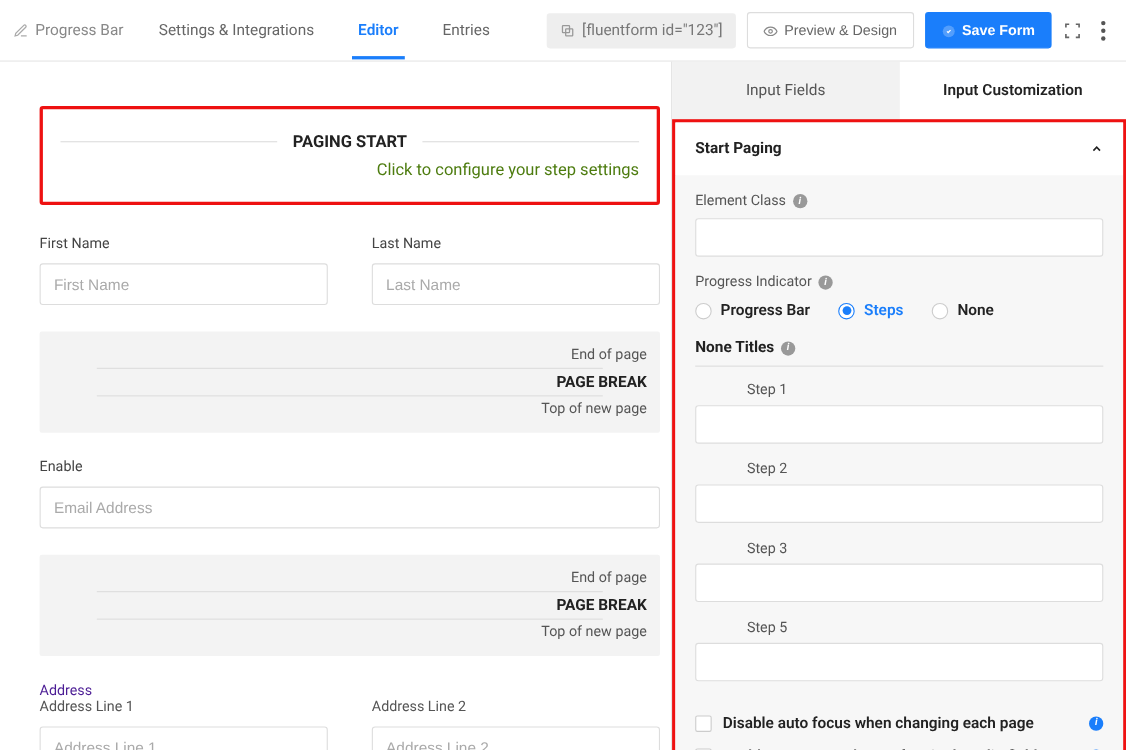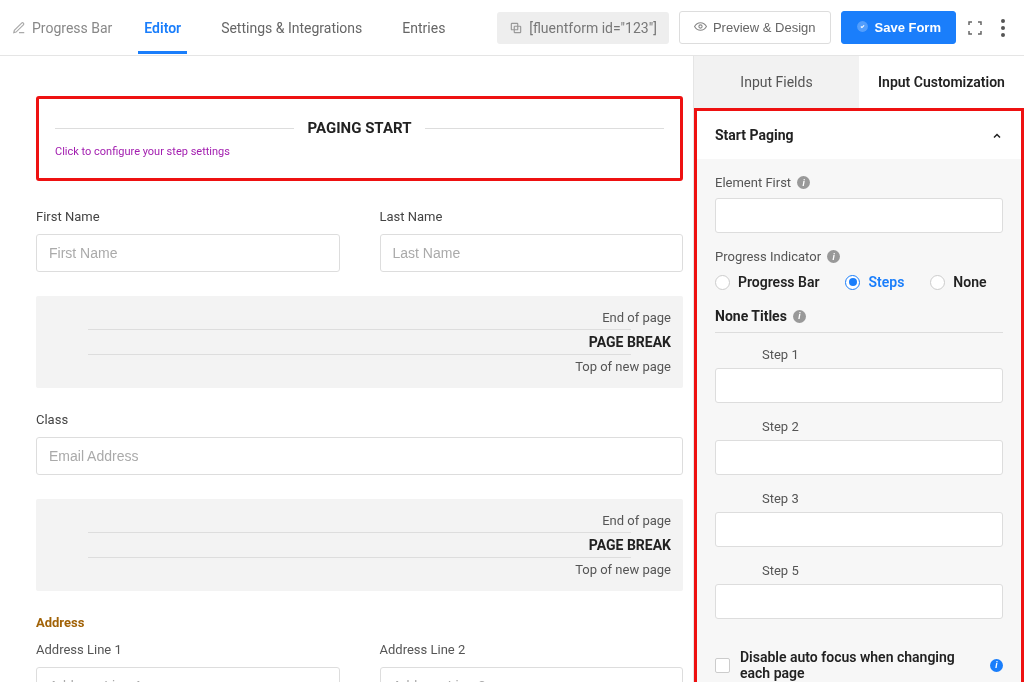--- a/index.html
+++ b/index.html
@@ -8,50 +8,50 @@
 .topbar { display: flex; align-items: center; padding: 0 12px; height: 56px; border-bottom: 1px solid #e5e5e5; }
 .topbar-left { display: flex; align-items: center; gap: 4px; }
 .tb-item { padding: 18px 18px; color: #666; font-size: 14px; cursor: pointer; position: relative; }
 .tb-item.active { color: #1a7efb; font-weight: 600; }
 .tb-item.active::after { content:""; position:absolute; left:12px; right:12px; bottom:0; height:3px; background:#1a7efb; }
 .tb-title { display:flex; align-items:center; gap:6px; color:#888; font-size:14px; padding-right:10px; }
 .pen-icon { width:14px; height:14px; display:inline-block; }
 .topbar-right { margin-left: auto; display: flex; align-items: center; gap: 10px; }
 .shortcode-box { background:#eee; color:#777; padding:8px 12px; border-radius:3px; display:flex; align-items:center; gap:6px; font-size:14px; }
 .copy-icon { width:14px; height:14px; display:inline-block; }
-.btn { padding:8px 14px; border-radius:3px; font-size:13px; cursor:pointer; border:1px solid #ddd; background:#fff; color:#666; display:flex; align-items:flex-start; gap:6px; }
+.btn { padding:8px 14px; border-radius:3px; font-size:13px; cursor:pointer; border:1px solid #ddd; background:#fff; color:#666; display:flex; align-items:flex-end; gap:6px; }
 .btn-primary { background:#1a7efb; color:#fff; border-color:#1a7efb; font-weight:700; }
 .eye-icon,.check-icon { width:13px; height:13px; display:inline-block; }
 .fullscreen-icon { width:18px; height:18px; cursor:pointer; color:#666; }
 .kebab-icon { width:18px; height:18px; cursor:pointer; color:#555; display:flex; flex-direction:column; align-items:center; justify-content:center; gap:3px; }
 .kebab-icon span { width:4px; height:4px; background:#555; border-radius:50%; }
 
 .main { display:flex; height:calc(100vh - 56px); }
 .editor-area { flex:1; padding:40px 10px 20px 36px; overflow:auto; }
-.paging-start { border:3px solid #e11; border-radius:3px; padding:20px 16px; margin-bottom:28px; text-align:left; }
+.paging-start { border:3px solid #e11; border-radius:3px; padding:20px 16px; margin-bottom:28px; text-align:right; }
 .paging-start .hr-wrap { display:flex; align-items:center; gap:14px; }
 .paging-start .hr-wrap::before,.paging-start .hr-wrap::after { content:""; flex:1; height:1px; background:#ddd; }
 .paging-start-title { font-weight:700; font-size:15px; color:#222; }
-.paging-start-sub { color:#a21caf; font-size:11px; margin-top:8px; }
+.paging-start-sub { color:#4d7c0f; font-size:15px; margin-top:8px; }
 
 .form-row { display:flex; gap:40px; margin-bottom:24px; }
 .form-col { flex:1; }
 .field-label { font-size:13px; color:#444; margin-bottom:10px; display:block; }
 .text-input { width:100%; padding:10px 12px; border:1px solid #ddd; border-radius:3px; font-size:14px; color:#333; }
 .text-input::placeholder { color:#aaa; }
 
 .page-break { background:#f3f3f3; padding:14px 12px; text-align:right; margin-bottom:24px; border-radius:2px; }
 .page-break .eop { font-size:13px; color:#555; margin-bottom:4px; }
 .page-break .pb-title { font-weight:700; font-size:14px; color:#222; margin:4px 0; }
 .page-break .top { font-size:13px; color:#555; margin-top:4px; }
 .page-break .hr { height:1px; background:#ddd; margin:4px 40px; }
 
-.section-label { font-weight:700; font-size:13px; color:#a16207; margin-bottom:12px; }
-
-.sidebar { width:331px; border-left:1px solid #e5e5e5; display:flex; flex-direction:column; overflow:auto; }
+.section-label { font-weight:400; font-size:13px; color:#4c1d95; }
+
+.sidebar { width:414px; border-left:1px solid #e5e5e5; display:flex; flex-direction:column; overflow:auto; }
 .tabs { display:flex; background:#f2f2f2; }
 .tab { flex:1; text-align:center; padding:18px 8px; font-size:14px; color:#555; cursor:pointer; }
 .tab.active { background:#fff; font-weight:600; color:#222; }
 
 .panel-wrap { border:3px solid #e11; border-top:3px solid #e11; margin:0; flex:1; }
 .panel-header { display:flex; align-items:center; justify-content:space-between; padding:16px 18px; font-weight:700; font-size:14px; color:#222; background:#fff; }
 .chevron-up { width:12px; height:12px; }
 .panel-body { background:#f7f7f7; padding:16px 18px 20px; }
 .side-label { font-size:13px; color:#555; margin-bottom:8px; display:flex; align-items:center; gap:6px; }
 .side-label.bold { font-weight:700; color:#222; font-size:14px; }
@@ -82,22 +82,22 @@
 <div class="topbar">
   <div class="topbar-left">
     <div class="tb-title">
       <span class="pen-icon">
         <svg viewBox="0 0 24 24" fill="none" stroke="#aaa" stroke-width="2">
             <path d="M12 20h9M16.5 3.5a2.1 2.1 0 113 3L7 19l-4 1 1-4 12.5-12.5z"></path>
           </svg>
       </span>
       <span>Progress Bar</span>
     </div>
+    <div class="tb-item">Settings &amp; Integrations</div>
     <div class="tb-item active">Editor</div>
-    <div class="tb-item">Settings &amp; Integrations</div>
     <div class="tb-item">Entries</div>
   </div>
   <div class="topbar-right">
     <div class="shortcode-box">
       <span class="copy-icon">
         <svg viewBox="0 0 24 24" fill="none" stroke="#999" stroke-width="2">
             <rect x="9" y="9" width="11" height="11" rx="1"></rect>
             <rect x="4" y="4" width="11" height="11" rx="1"></rect>
           </svg>
       </span>
@@ -158,21 +158,21 @@
     <div class="page-break">
       <div class="eop">End of page</div>
       <div class="hr"></div>
       <div class="pb-title">PAGE BREAK</div>
       <div class="hr"></div>
       <div class="top">Top of new page</div>
     </div>
 
     <div class="form-row">
       <div class="form-col">
-        <label class="field-label">Class</label>
+        <label class="field-label">Enable</label>
         <input class="text-input" placeholder="Email Address" style="">
       </div>
     </div>
 
     <div class="page-break">
       <div class="eop">End of page</div>
       <div class="hr"></div>
       <div class="pb-title">PAGE BREAK</div>
       <div class="hr"></div>
       <div class="top">Top of new page</div>
@@ -203,21 +203,21 @@
         <span>Start Paging</span>
         <span class="chevron-up">
           <svg viewBox="0 0 24 24" fill="none" stroke="#222" stroke-width="3">
               <path d="M6 15l6-6 6 6"></path>
             </svg>
         </span>
       </div>
       <div class="panel-body">
 
         <div class="side-label">
-          <span>Element First</span>
+          <span>Element Class</span>
           <span class="info-icon">i</span>
         </div>
         <input class="side-input" style="">
 
         <div class="side-label">
           <span>Progress Indicator</span>
           <span class="info-icon">i</span>
         </div>
         <div class="radio-row">
           <div class="radio-item">

